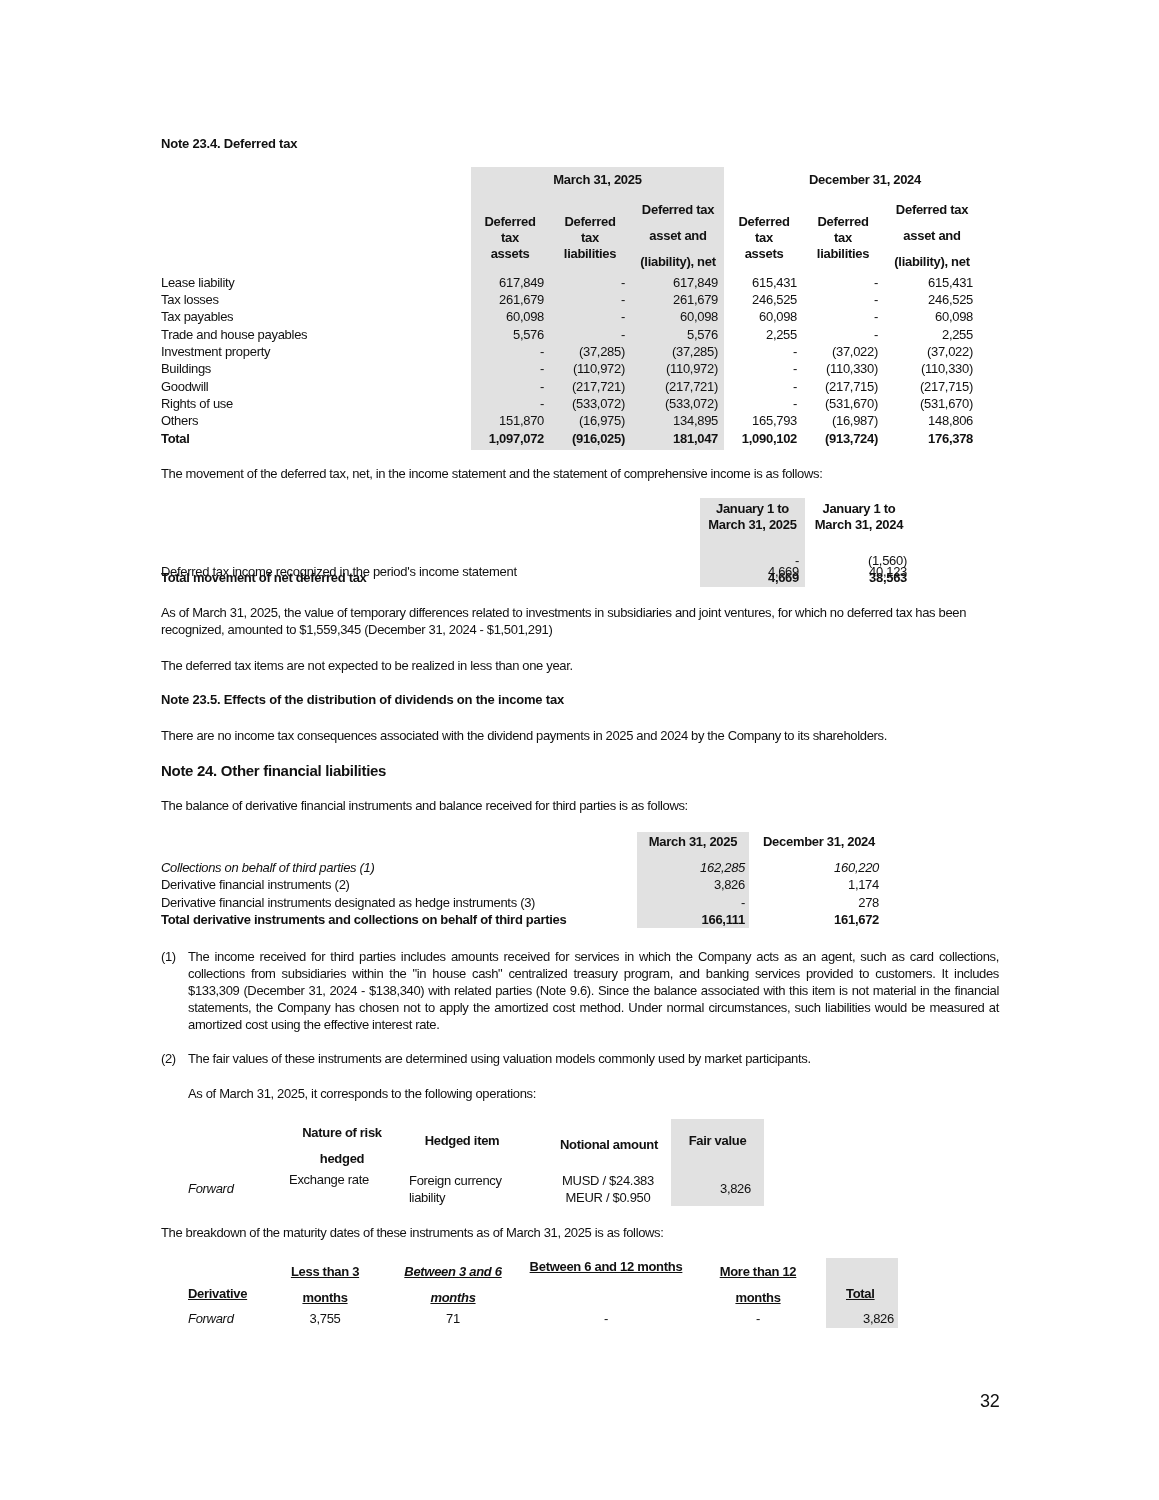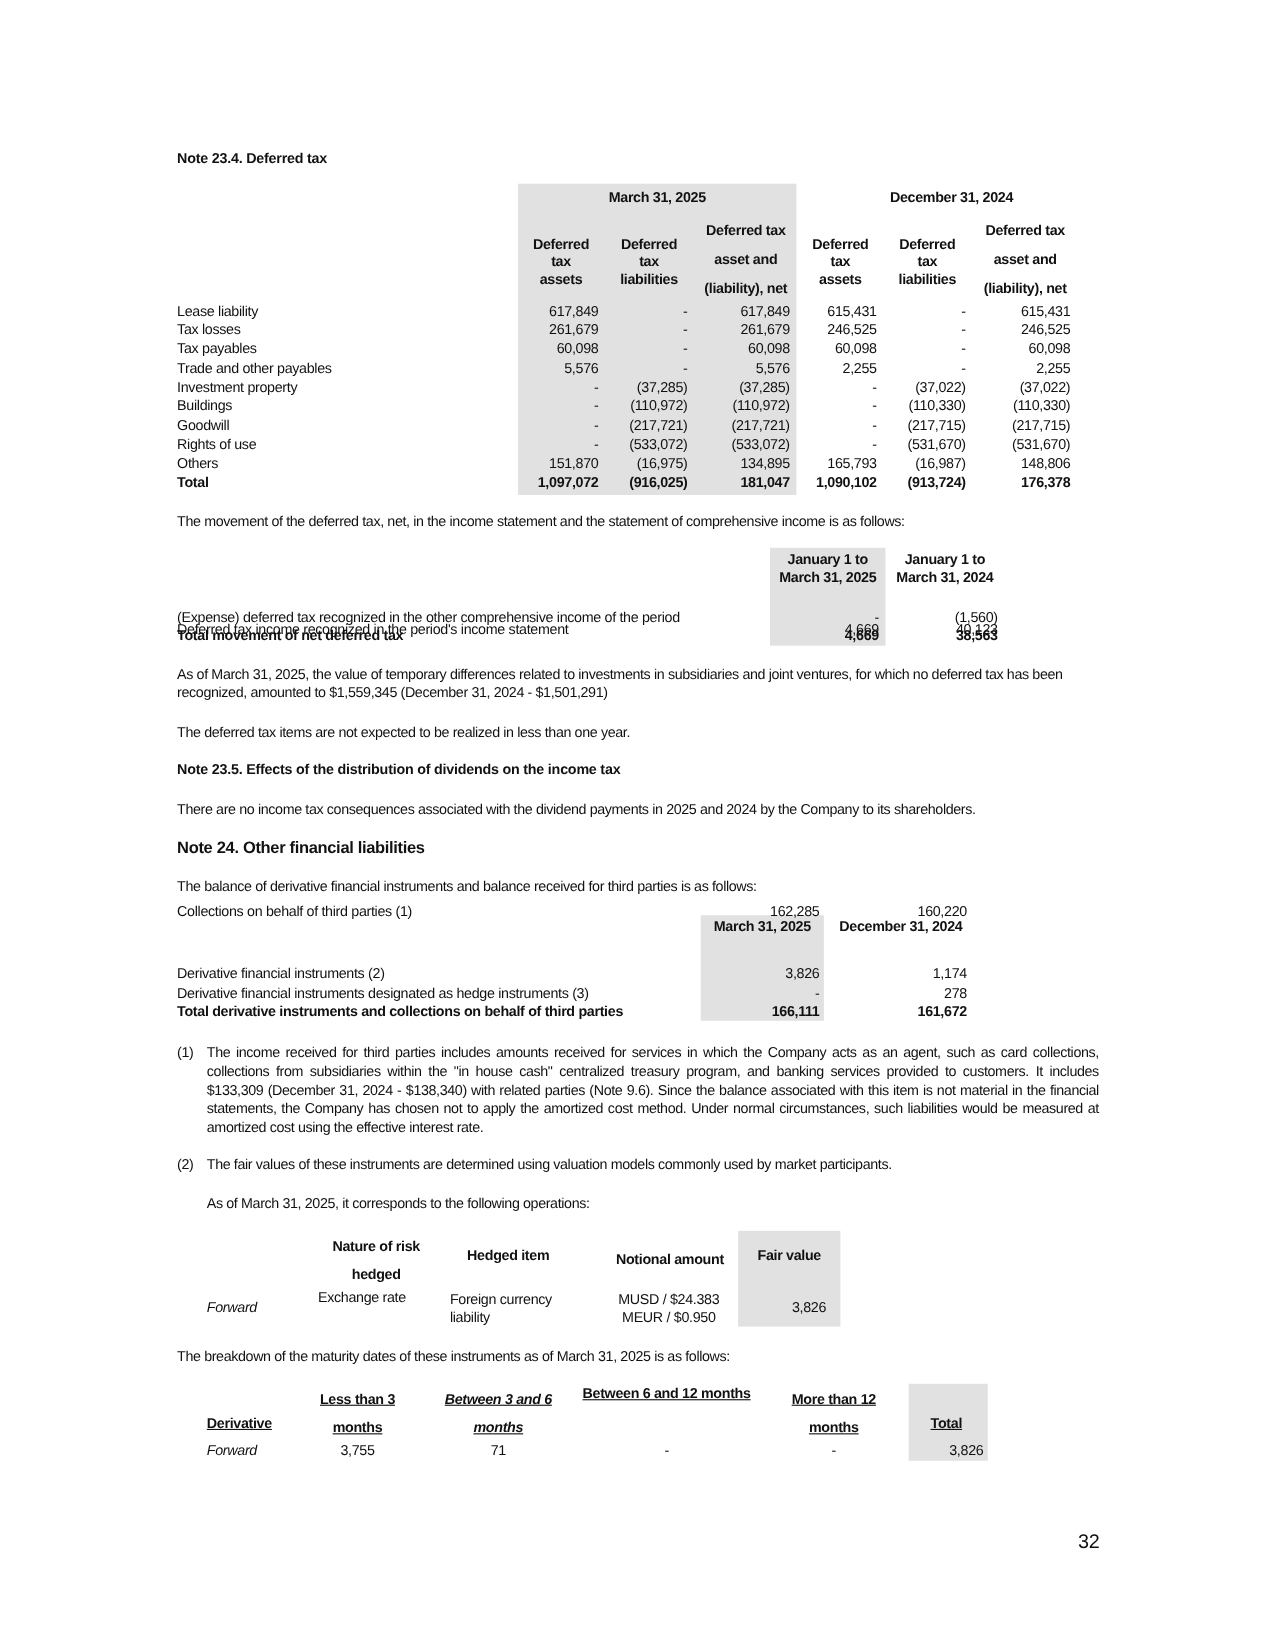--- a/index.html
+++ b/index.html
@@ -84,21 +84,21 @@
   <div class="row narrow" style="left:161px; top:308px; width:840px;">
     <span class="cell" style="left:0;">Tax payables</span>
     <span class="cell r" style="right:457px;">60,098</span>
     <span class="cell r" style="right:376px;">-</span>
     <span class="cell r" style="right:283px;">60,098</span>
     <span class="cell r" style="right:204px;">60,098</span>
     <span class="cell r" style="right:123px;">-</span>
     <span class="cell r" style="right:28px;">60,098</span>
   </div>
   <div class="row narrow" style="left:161px; top:326px; width:840px;">
-    <span class="cell" style="left:0;">Trade and other payables</span>
+    <span class="cell" style="left:0;">Trade and house payables</span>
     <span class="cell r" style="right:457px;">5,576</span>
     <span class="cell r" style="right:376px;">-</span>
     <span class="cell r" style="right:283px;">5,576</span>
     <span class="cell r" style="right:204px;">2,255</span>
     <span class="cell r" style="right:123px;">-</span>
     <span class="cell r" style="right:28px;">2,255</span>
   </div>
   <div class="row narrow" style="left:161px; top:343px; width:840px;">
     <span class="cell" style="left:0;">Investment property</span>
     <span class="cell r" style="right:457px;">-</span>
@@ -166,21 +166,20 @@
   <div class="cell bold narrow c" style="left:808px; width:102px; top:501px; line-height:16px;">
     <div>January 1 to</div>
       <div>March 31, 2024</div>
   </div>
   <div class="row narrow" style="left:161px; top:535px; width:750px;margin-top:28px;">
     <span class="cell" style="left:0;">Deferred tax income recognized in the period's income statement</span>
     <span class="cell r" style="right:112px;">4,669</span>
     <span class="cell r" style="right:4px;">40,123</span>
   </div>
   <div class="row narrow" style="left:161px; top:552px; width:750px;">
-    <span class="cell" style="left:0;">(Expense) deferred tax recognized in the other comprehensive income of the period</span>
     <span class="cell r" style="right:112px;">-</span>
     <span class="cell r" style="right:4px;">(1,560)</span>
   </div>
   <div class="row narrow bold" style="left:161px; top:569px; width:750px;">
     <span class="cell" style="left:0;">Total movement of net deferred tax</span>
     <span class="cell r" style="right:112px;">4,669</span>
     <span class="cell r" style="right:4px;">38,563</span>
   </div>
 </div>
 
@@ -191,21 +190,21 @@
 <div class="abs para narrow" style="left:161px; top:727px; width:838px;">There are no income tax consequences associated with the dividend payments in 2025 and 2024 by the Company to its shareholders.</div>
 
 <div class="abs heading-lg narrow" style="left:161px; top:762px;">Note 24. Other financial liabilities</div>
 <div class="abs para narrow" style="left:161px; top:797px; width:838px;">The balance of derivative financial instruments and balance received for third parties is as follows:</div>
 
 <div class="abs shade" style="left:637px; top:832px; width:112px; height:96px;"></div>
 <div>
   <div class="cell bold narrow c" style="left:637px; width:112px; top:834px;">March 31, 2025</div>
   <div class="cell bold narrow c" style="left:756px; width:126px; top:834px;">December 31, 2024</div>
 
-  <div class="row narrow" style="left:161px; top:820px; width:720px;">
+  <div class="row narrow" style="left:161px; top:859px; width:720px;font-style:italic;">
     <span class="cell" style="left:0;">Collections on behalf of third parties (1)</span>
     <span class="cell r" style="right:136px;">162,285</span>
     <span class="cell r" style="right:2px;">160,220</span>
   </div>
   <div class="row narrow" style="left:161px; top:876px; width:720px;">
     <span class="cell" style="left:0;">Derivative financial instruments (2)</span>
     <span class="cell r" style="right:136px;">3,826</span>
     <span class="cell r" style="right:2px;">1,174</span>
   </div>
   <div class="row narrow" style="left:161px; top:894px; width:720px;">

